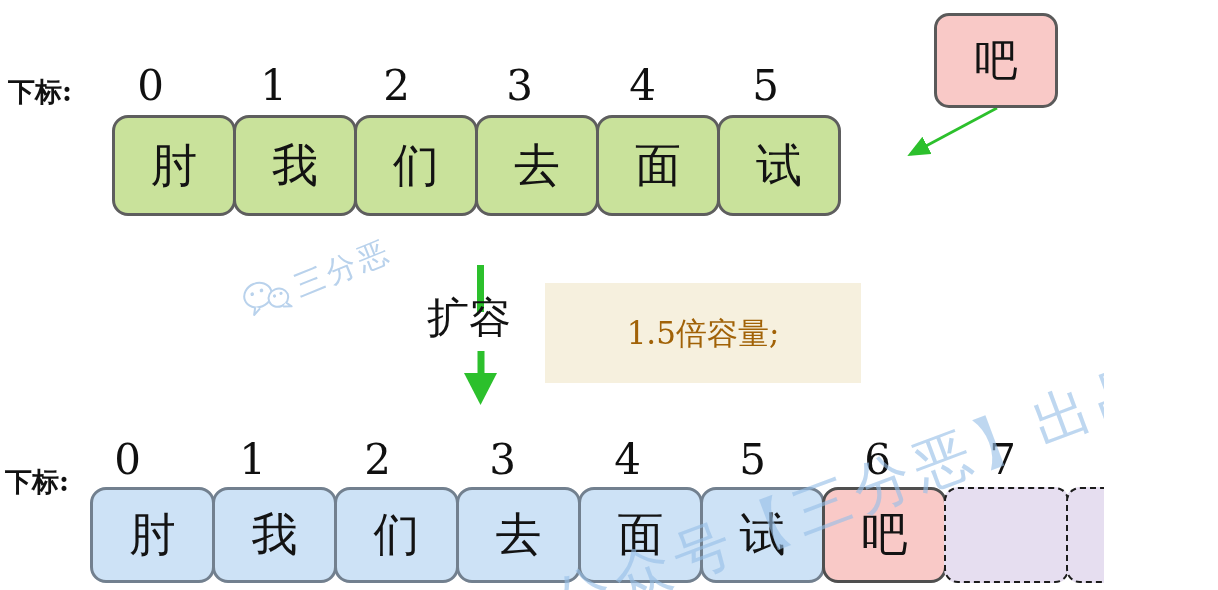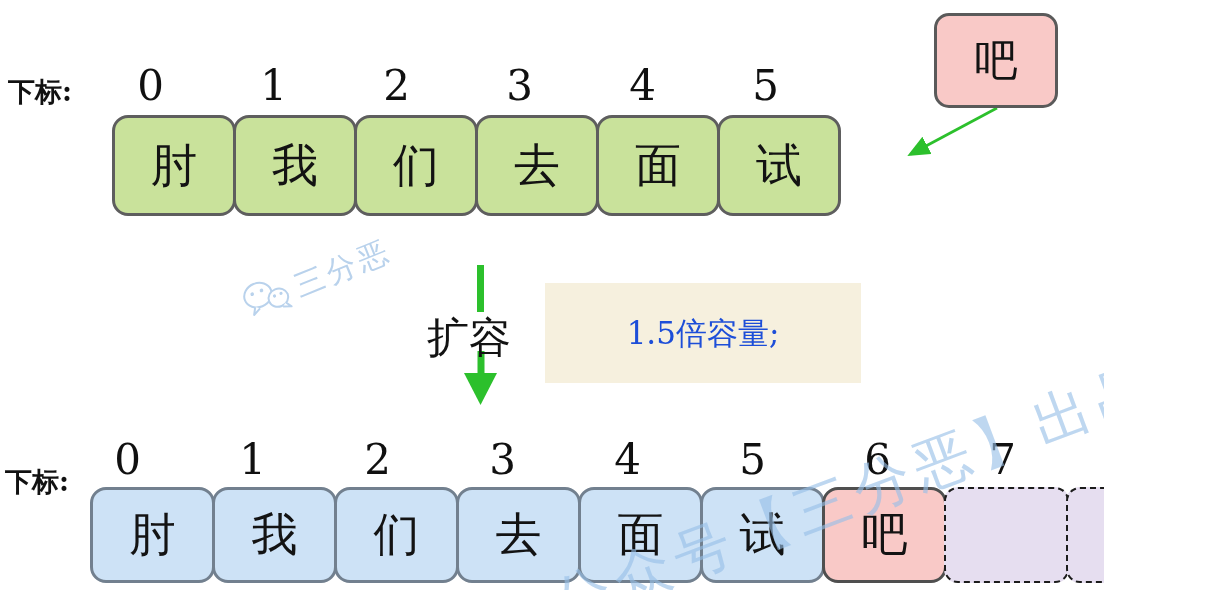--- a/index.html
+++ b/index.html
@@ -39,29 +39,29 @@
     background:#f9c9c7;border:3px solid #5a5a5a;border-radius:15px;
     display:flex;align-items:center;justify-content:center;font-size:43px;color:#131313;z-index:1;
   }
 
   
   .arrow-svg{position:absolute;overflow:visible;}
   .expand-dash{
     position:absolute;left:477px;top:265px;width:7px;height:47px;background:#2cc02c;z-index:2;
   }
   .expand-label{
-    position:absolute;left:427px;top:310px;display:flex;gap:14px;
+    position:absolute;left:427px;top:290px;display:flex;gap:14px;
     font-size:42px;color:#131313;z-index:3;
   }
 
   
   .note{
     position:absolute;left:545px;top:283px;width:316px;height:100px;box-sizing:border-box;
     background:#f6f0de;display:flex;flex-direction:column;justify-content:center;
-    text-align:center;font-size:31px;color:#1d4ed8;line-height:47px;
+    text-align:center;font-size:31px;color:#a16207;line-height:47px;
   }
 
   
   .wm-wechat{
     position:absolute;left:254px;top:284px;display:flex;align-items:center;gap:6px;
     transform:rotate(-22deg);transform-origin:0 100%;
     color:#b9d2ec;font-size:30px;letter-spacing:4px;z-index:4;white-space:nowrap;
   }
   .wm-brand{
     position:absolute;left:556px;top:568px;

